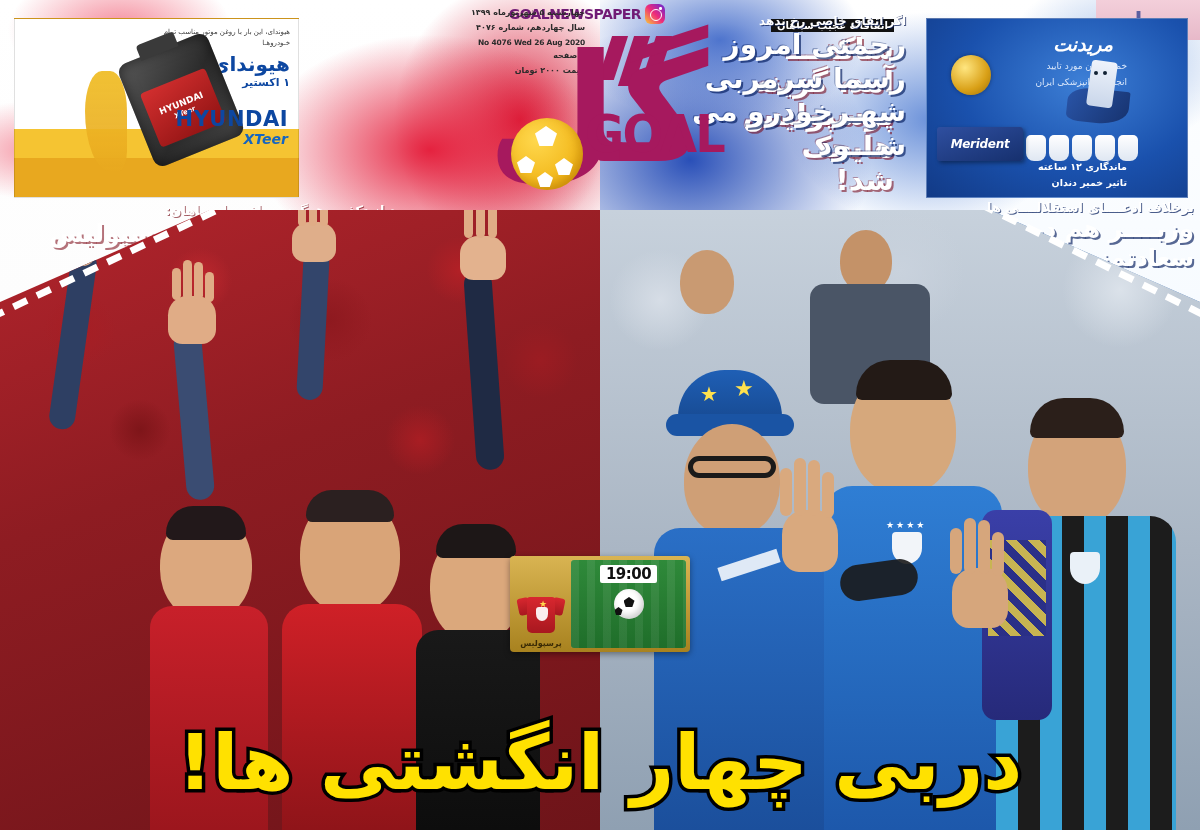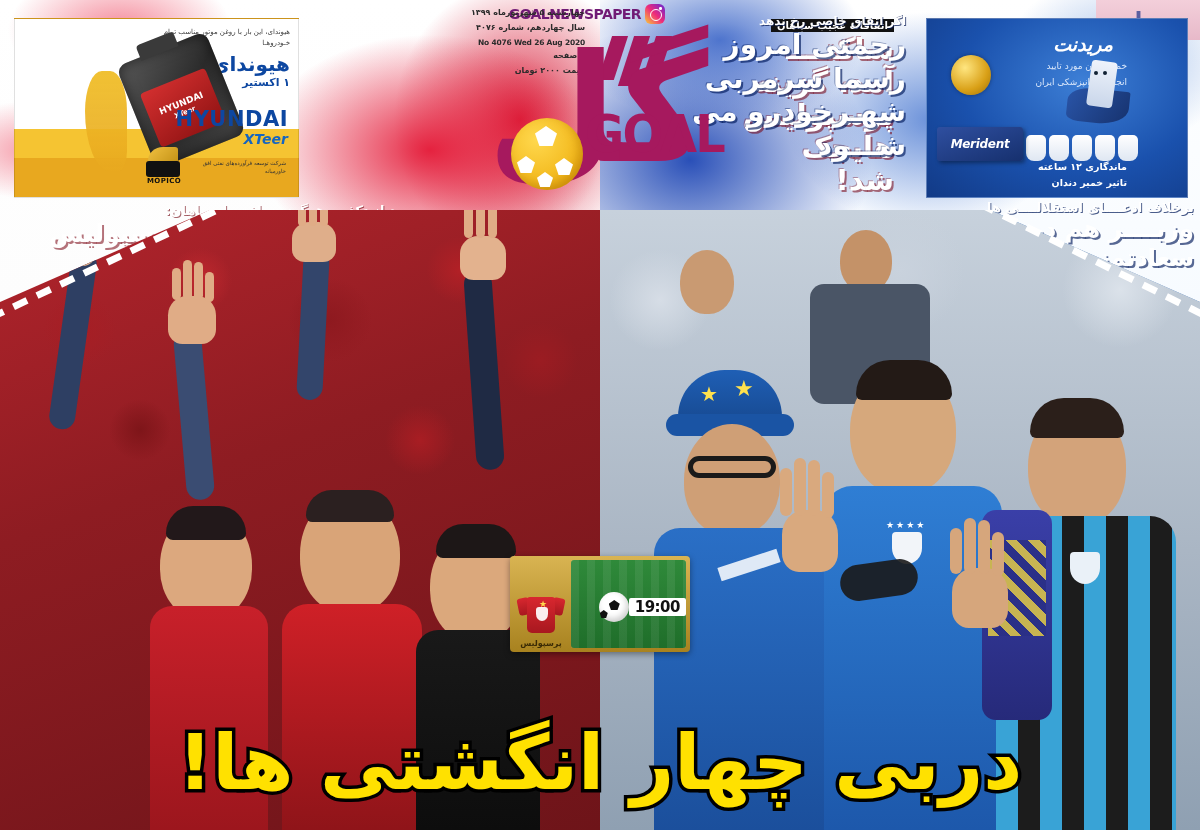--- a/index.html
+++ b/index.html
@@ -235,21 +235,21 @@
   .jersey .torso { position:absolute; left:9px; top:6px; width:28px; height:36px; border-radius:3px 3px 5px 5px;}
   .jersey .slv-l { position:absolute; left:0; top:7px; width:12px; height:17px; border-radius:3px; transform:rotate(-12deg);}
   .jersey .slv-r { position:absolute; right:0; top:7px; width:12px; height:17px; border-radius:3px; transform:rotate(12deg);}
   .jersey .crest { position:absolute; left:18px; top:16px; width:12px; height:14px; border-radius:3px 3px 50% 50%;
      background:rgba(255,255,255,.92); }
   .jersey.blue .torso,.jersey.blue .slv-l,.jersey.blue .slv-r{ background:linear-gradient(180deg,#2a7ad4,#1c5eb0);}
   .jersey.red .torso,.jersey.red .slv-l,.jersey.red .slv-r{ background:linear-gradient(180deg,#d8272f,#a8181f);}
   .jersey .star { position:absolute; left:21px; top:9px; color:#ffd84d; font-size:9px; line-height:1;}
   .mw-team { font-size:8px; font-weight:bold; color:#3a2b05; direction:rtl; }
   .mw-center { flex:1; background:linear-gradient(180deg,#2f8a3a,#1f6e2a); border-radius:3px;
-     position:relative; display:flex; align-items:center; }
+     position:relative; display:flex; flex-direction:column; align-items:center; }
   .mw-center .stripes{position:absolute;inset:0;background:repeating-linear-gradient(90deg,rgba(255,255,255,.07) 0 8px,transparent 8px 16px);}
   .mw-time { margin-top:5px; background:#fff; color:#111; font-size:15px; font-weight:bold;
      padding:0 6px; border-radius:2px; letter-spacing:-.5px; z-index:1;}
   .mw-ball { width:30px; height:30px; border-radius:50%; background:#fff; margin-top:6px; position:relative; z-index:1;
      box-shadow:inset -2px -3px 6px rgba(0,0,0,.2);}
   .mw-ball::before{content:"";position:absolute;left:10px;top:8px;width:11px;height:10px;background:#111;
      clip-path:polygon(50% 0,100% 38%,80% 100%,20% 100%,0 38%);}
   .mw-ball::after{content:"";position:absolute;left:1px;top:18px;width:8px;height:8px;background:#111;
      clip-path:polygon(50% 0,100% 38%,80% 100%,20% 100%,0 38%);}
 
@@ -306,28 +306,20 @@
     <div class="hy-bottle">
       <div class="cap"></div>
       <div class="label">
         <span>HYUNDAI</span>
         <span style="font-size:7px">XTeer</span>
       </div>
     </div>
     <div class="hy-latin">
       <div class="h1">HYUNDAI</div>
       <div class="h2">XTeer</div>
-    </div>
-    <div class="mopico">
-      <div class="mopico-txt">شرکت توسعه فرآورده‌های نفتی افق خاورمیانه</div>
-      <div class="mopico-mark">
-        <div class="blob"></div>
-          <div class="blk"></div>
-        <div class="nm">MOPICO</div>
-      </div>
     </div>
   </div>
 
   <div class="ad ad-merident">
     <div class="mer-brand">مریدنت</div>
     <div class="mer-claim">
       <div>خمیر دندان مورد تایید</div>
       <div>انجمن دندانپزشکی ایران</div>
     </div>
     <div class="mer-coin"></div>

